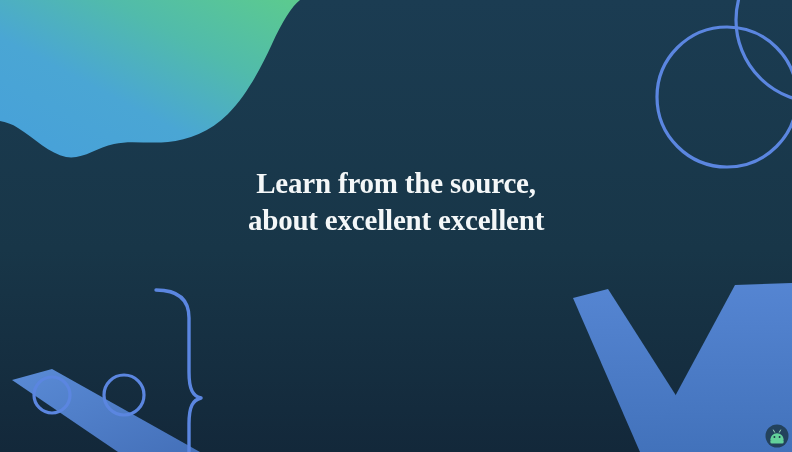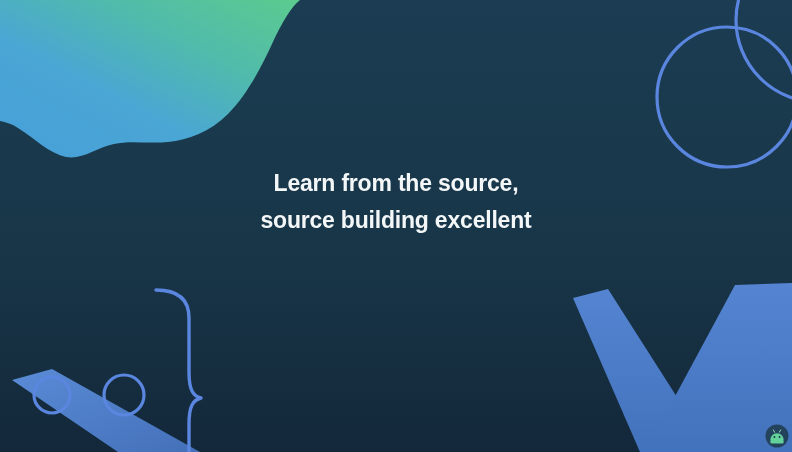--- a/index.html
+++ b/index.html
@@ -34,22 +34,22 @@
     position: absolute;
     left: 0;
     top: 165px;
     width: 792px;
     text-align: center;
     z-index: 5;
   }
   #headline .line {
     display: block;
     color: #f4f7f8;
-    font-family: Liberation Sans, sans-serif;
-    font-size: 23px;
+    font-family: Liberation Serif, serif;
+    font-size: 29px;
     font-weight: bold;
     line-height: 37px;
     letter-spacing: -0.2px;
     white-space: nowrap;
   }
 
   
   #android-badge {
     position: absolute;
     left: 765px;
@@ -112,21 +112,21 @@
     <path fill="none" stroke="#5b86e0" stroke-width="3.4" stroke-linecap="round" stroke-linejoin="round" d="M156,290
              C 176,290 189,298 189,318
              L 189,372
              C 189,390 193,396 201,398
              C 193,400 189,406 189,424
              L 189,452"></path>
   </svg>
 
   <div id="headline">
     <span class="line">Learn from the source,</span>
-    <span class="line">source building excellent</span>
+    <span class="line">about excellent excellent</span>
   </div>
 
   <svg id="android-badge" viewBox="0 0 24 24" width="24" height="24">
     <circle cx="12" cy="12" r="11.5" fill="#23425c"></circle>
 
     <line x1="8.4" y1="6.0" x2="9.6" y2="8.2" stroke="#9fd8c0" stroke-width="1" stroke-linecap="round"></line>
     <line x1="15.6" y1="6.0" x2="14.4" y2="8.2" stroke="#9fd8c0" stroke-width="1" stroke-linecap="round"></line>
 
     <path fill="#63d19a" d="M5.3,16.6 C5.3,12.2 8.2,9.2 12,9.2 C15.8,9.2 18.7,12.2 18.7,16.6 Z"></path>
     <rect x="5.3" y="16.0" width="13.4" height="3.4" rx="1.5" fill="#63d19a"></rect>

